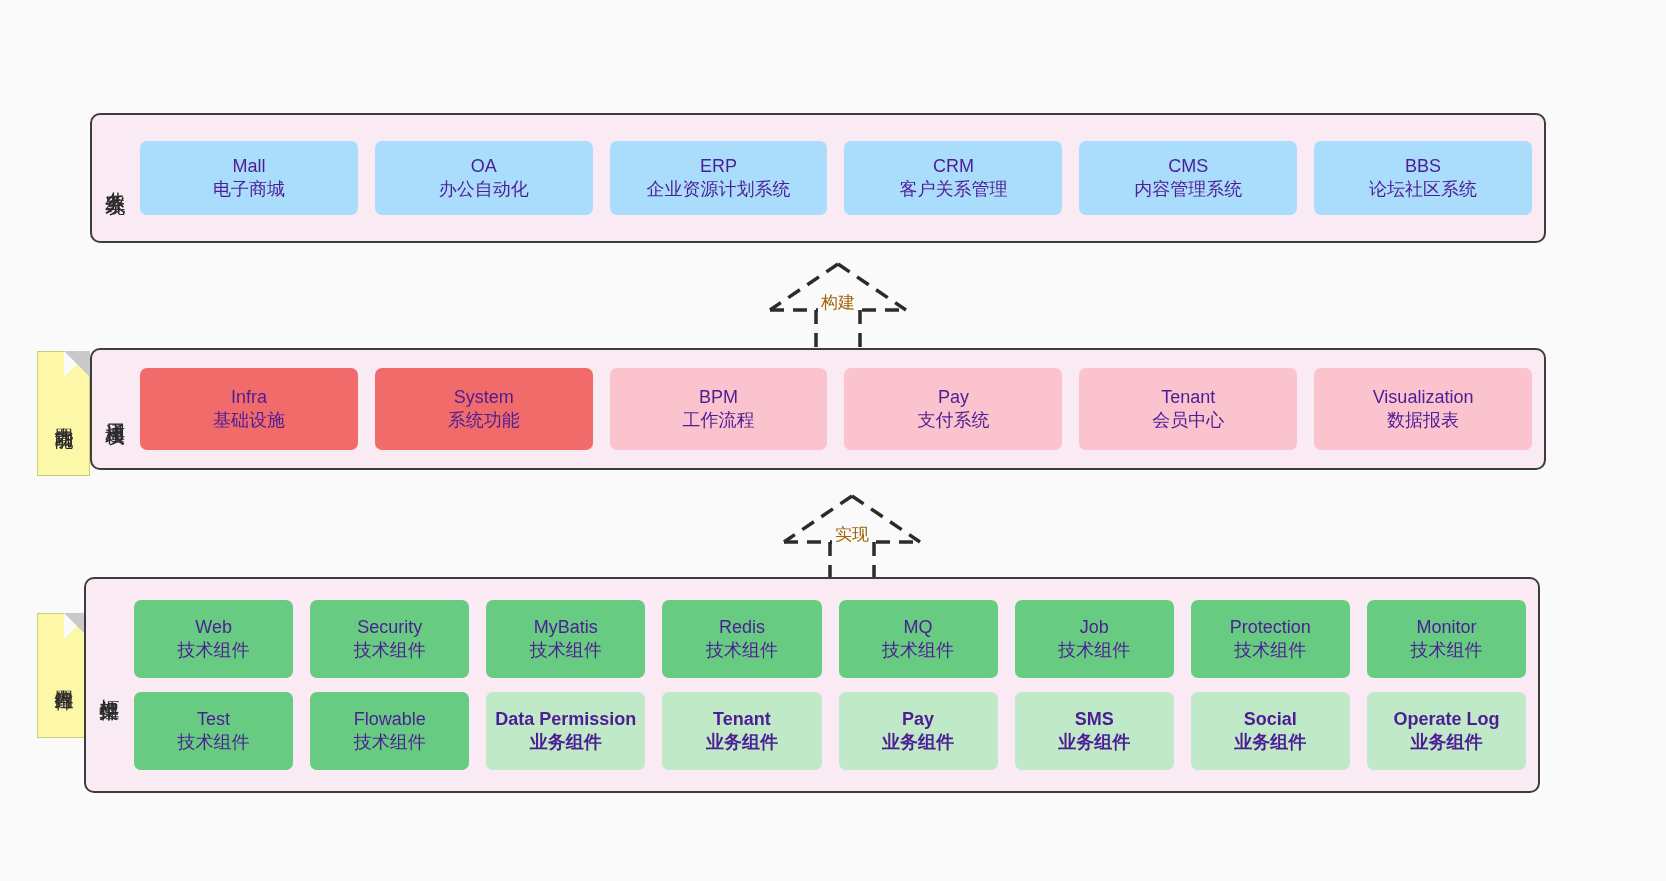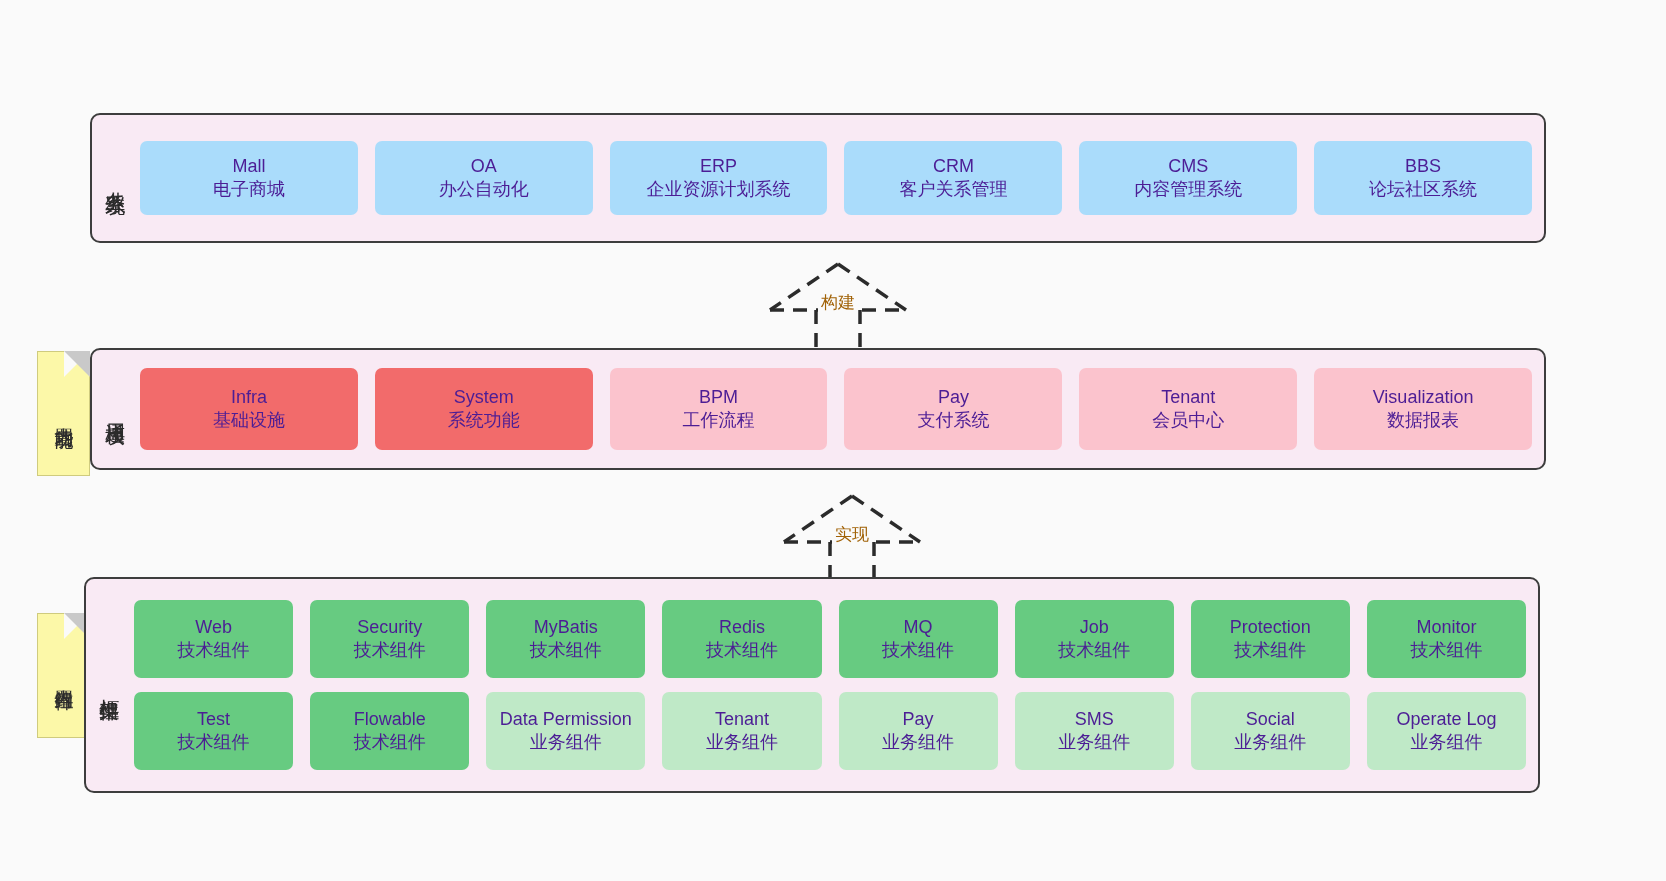--- a/index.html
+++ b/index.html
@@ -76,21 +76,21 @@
   }
   .card .card-name { white-space: nowrap; }
   .card .card-sub  { white-space: nowrap; }
   .card.wrap .card-name { white-space: normal; }
 
   
   .c-blue        { background: #aadcfb; }
   .c-red         { background: #f26b6b; }
   .c-pink        { background: #fbc3cd; }
   .c-green       { background: #67cb81; }
-  .c-lightgreen  { background: #bfe9c7; }
+  .c-lightgreen  { background: #bfe9c7; font-weight: bold; }
 
   
   #layer-business  { left: 90px;  top: 113px; width: 1456px; height: 130px; }
   #layer-common    { left: 90px;  top: 348px; width: 1456px; height: 122px; }
   #layer-framework { left: 84px;  top: 577px; width: 1456px; height: 216px; }
 
   #layer-business .row  { height: 74px; }
   #layer-common .row    { height: 82px; }
   #layer-framework .row { height: 78px; }
 

